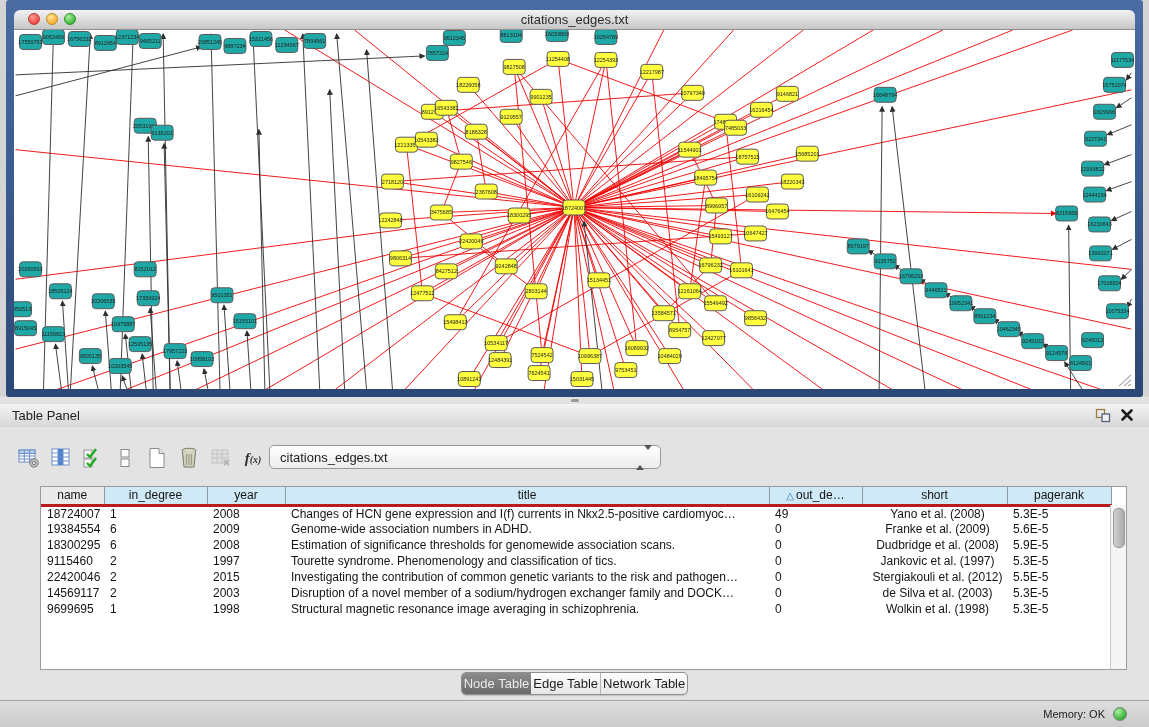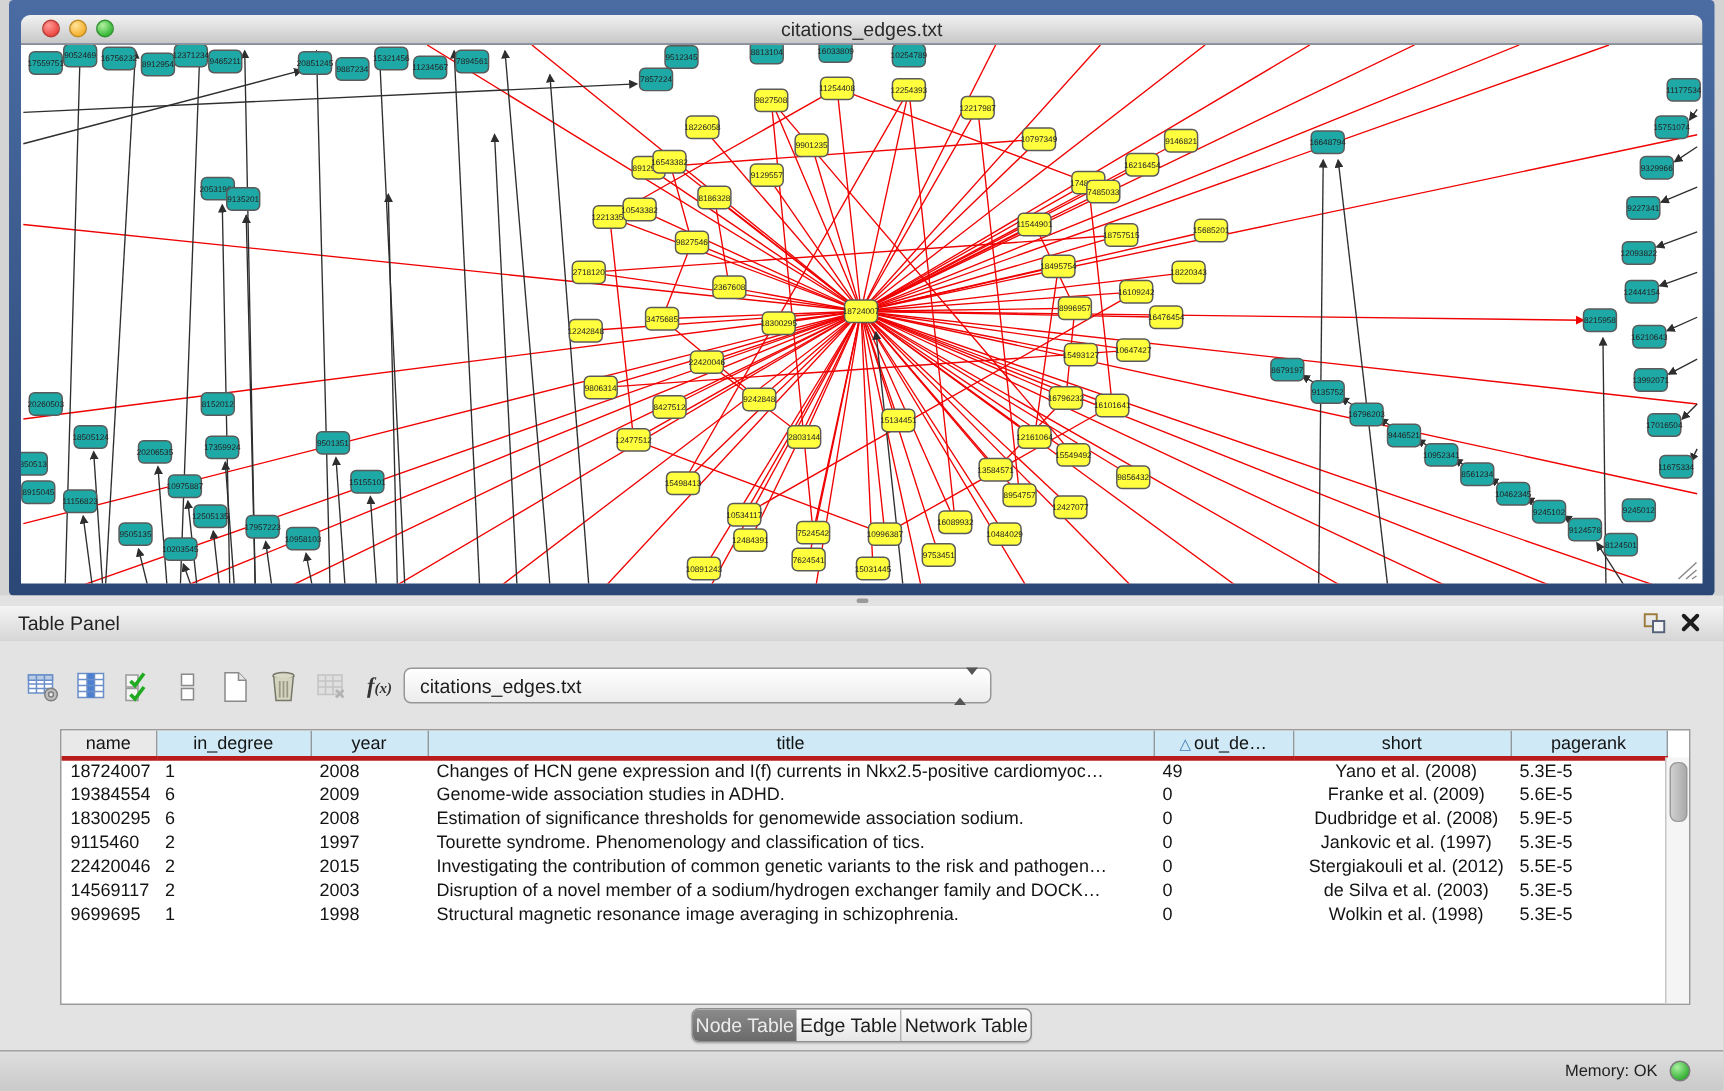--- a/index.html
+++ b/index.html
@@ -831,30 +831,30 @@
             <td>2008</td>
             <td>Changes of HCN gene expression and I(f) currents in Nkx2.5-positive cardiomyoc…</td>
             <td>49</td>
             <td class="c-short">Yano et al. (2008)</td>
             <td>5.3E-5</td>
           </tr>
           <tr>
             <td>19384554</td>
             <td>6</td>
             <td>2009</td>
-            <td>Genome-wide association studies in ADHD.</td>
+            <td>Genome-wide association numbers in ADHD.</td>
             <td>0</td>
             <td class="c-short">Franke et al. (2009)</td>
             <td>5.6E-5</td>
           </tr>
           <tr>
             <td>18300295</td>
             <td>6</td>
             <td>2008</td>
-            <td>Estimation of significance thresholds for genomewide association sodium.</td>
+            <td>Estimation of significance thresholds for genomewide association scans.</td>
             <td>0</td>
             <td class="c-short">Dudbridge et al. (2008)</td>
             <td>5.9E-5</td>
           </tr>
           <tr>
             <td>9115460</td>
             <td>2</td>
             <td>1997</td>
             <td>Tourette syndrome. Phenomenology and classification of tics.</td>
             <td>0</td>

